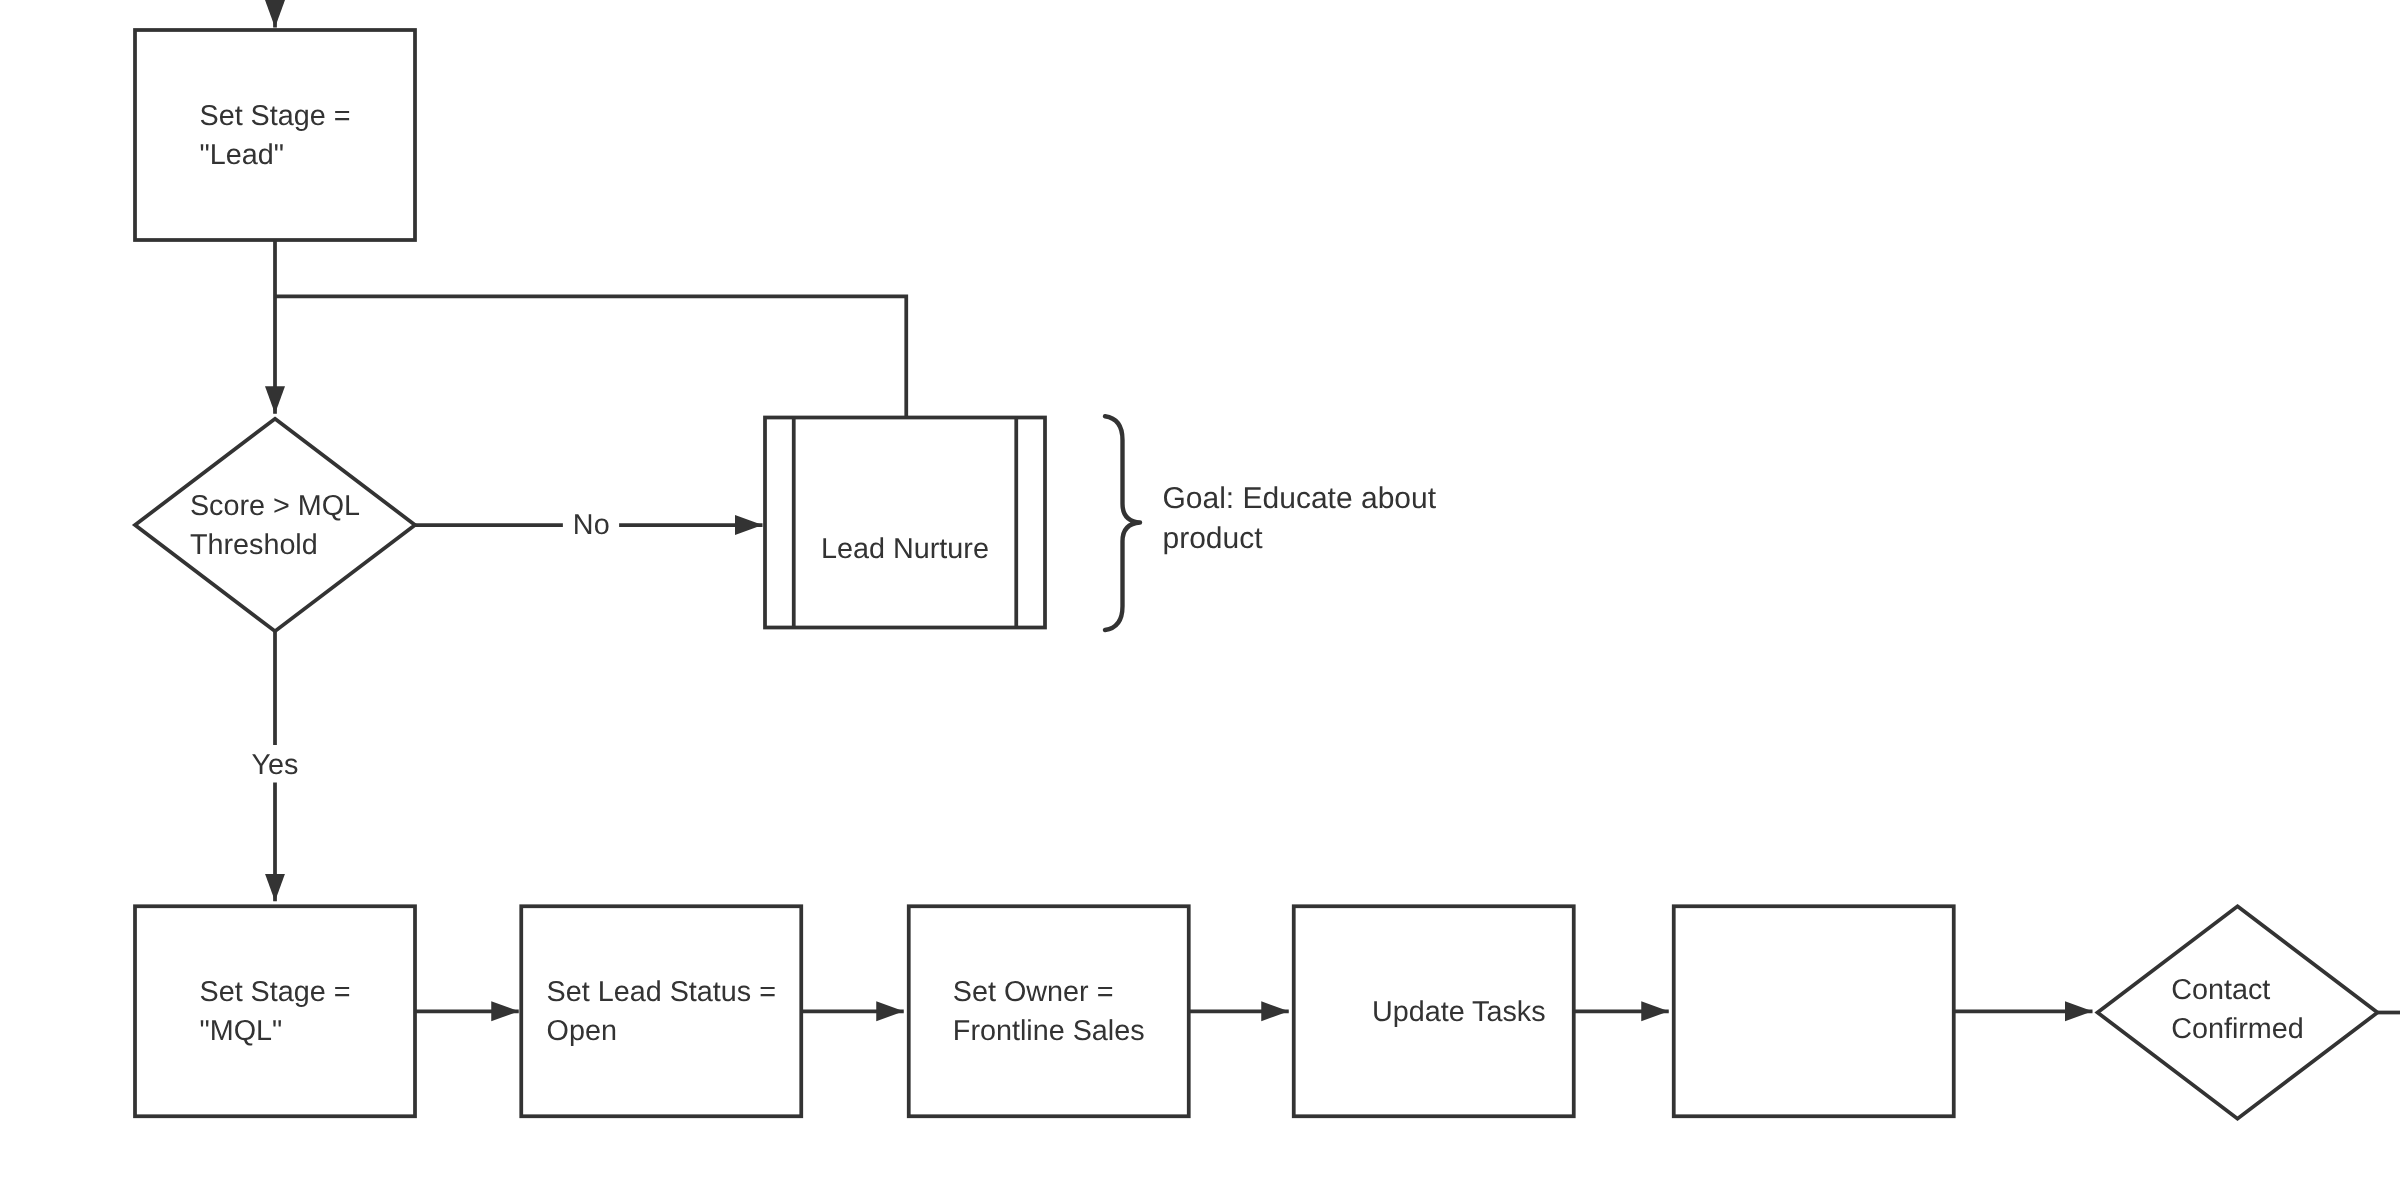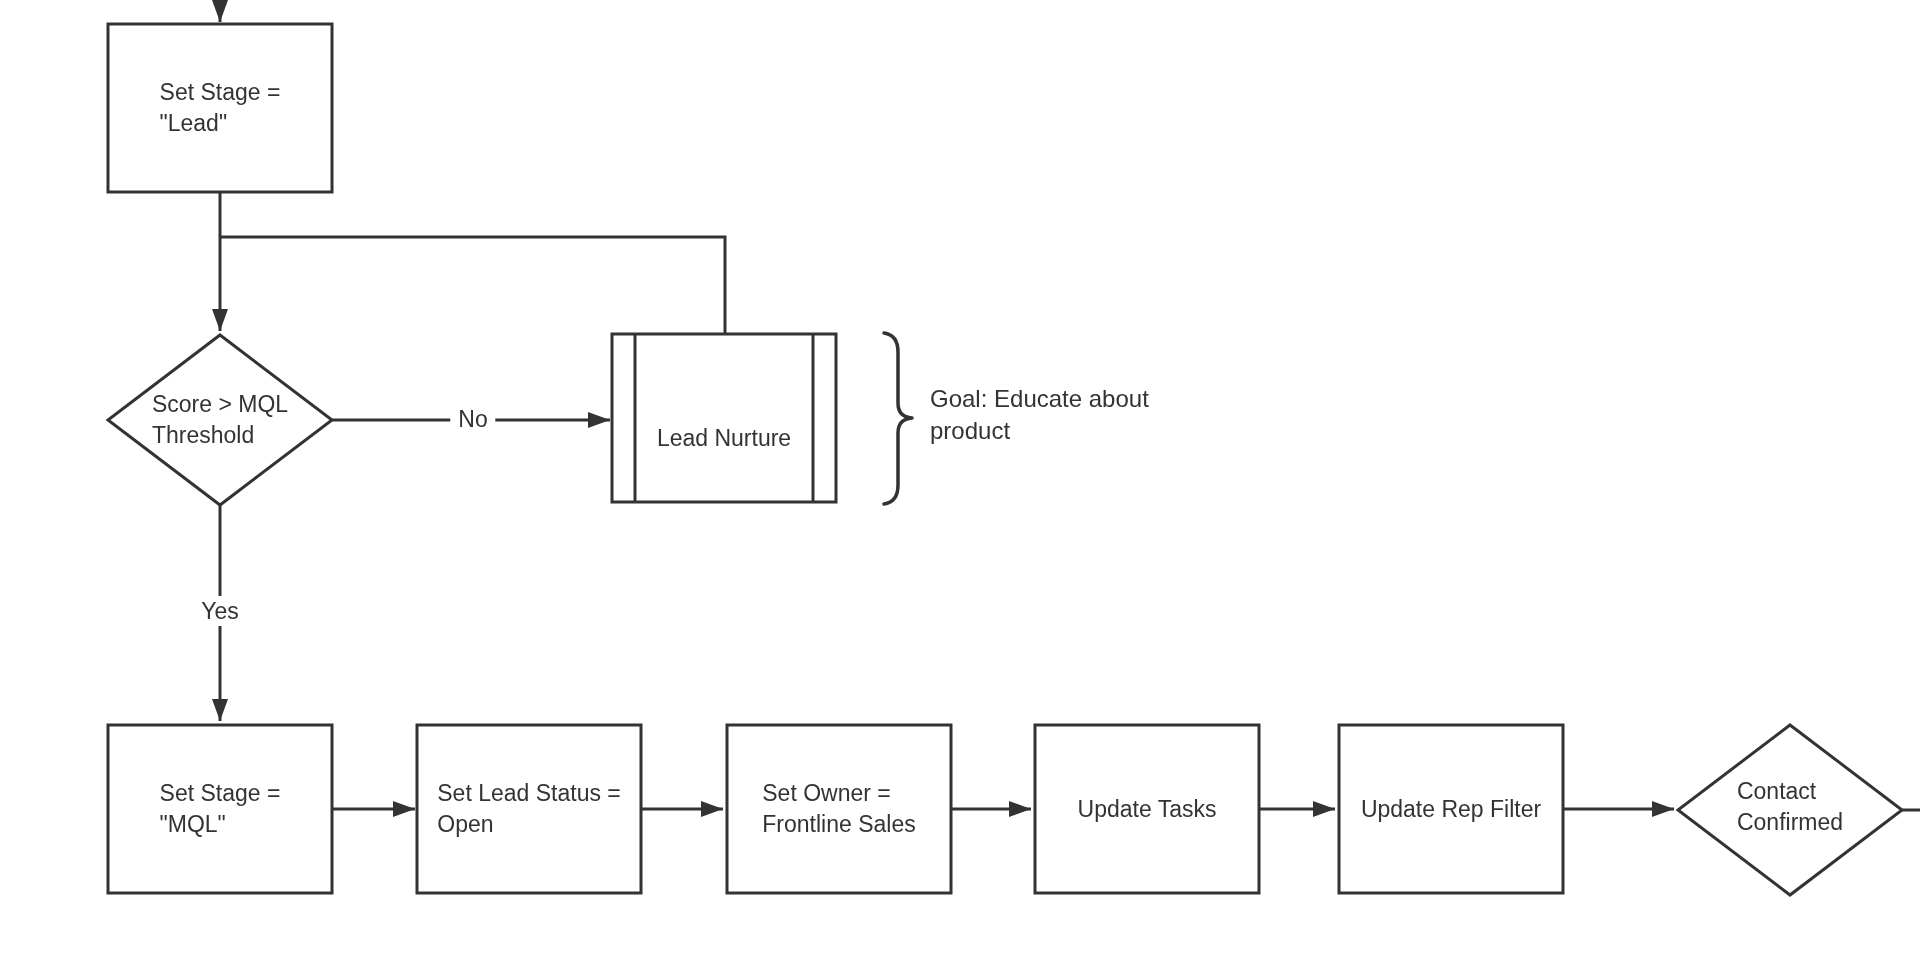--- a/index.html
+++ b/index.html
@@ -108,23 +108,22 @@
 
   <div class="node-label" style="left:108px; top:725px; width:224px; height:168px;">Set Stage =
 "MQL"</div>
 
   <div class="node-label" style="left:417px; top:725px; width:224px; height:168px;">Set Lead Status =
 Open</div>
 
   <div class="node-label" style="left:727px; top:725px; width:224px; height:168px;">Set Owner =
 Frontline Sales</div>
 
-  <div class="node-label" style="left:1035px; top:725px; width:224px; height:168px;">Update Tasks</div>
+  <div class="node-label" style="left:1035px; top:725px; width:224px; height:168px;padding-left:20px;">Update Tasks</div>
 
-  <div class="node-label" style="left:1339px; top:725px; width:224px; height:168px;">Update Rep Filter</div>
 
   <div class="node-label" style="left:1690px; top:725px; width:200px; height:164px;">Contact
 Confirmed</div>
 
   <span class="edge-label" style="left:473px; top:419px;">No</span>
 
   <span class="edge-label" style="left:220px; top:611px;">Yes</span>
 
   <div class="annotation-text">Goal: Educate about
 product</div>

